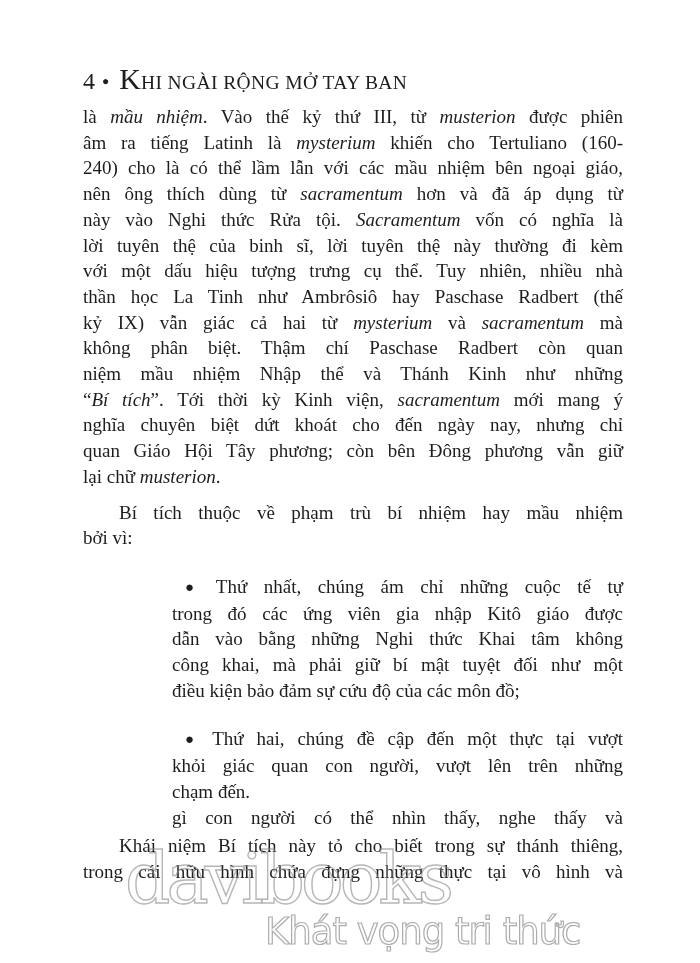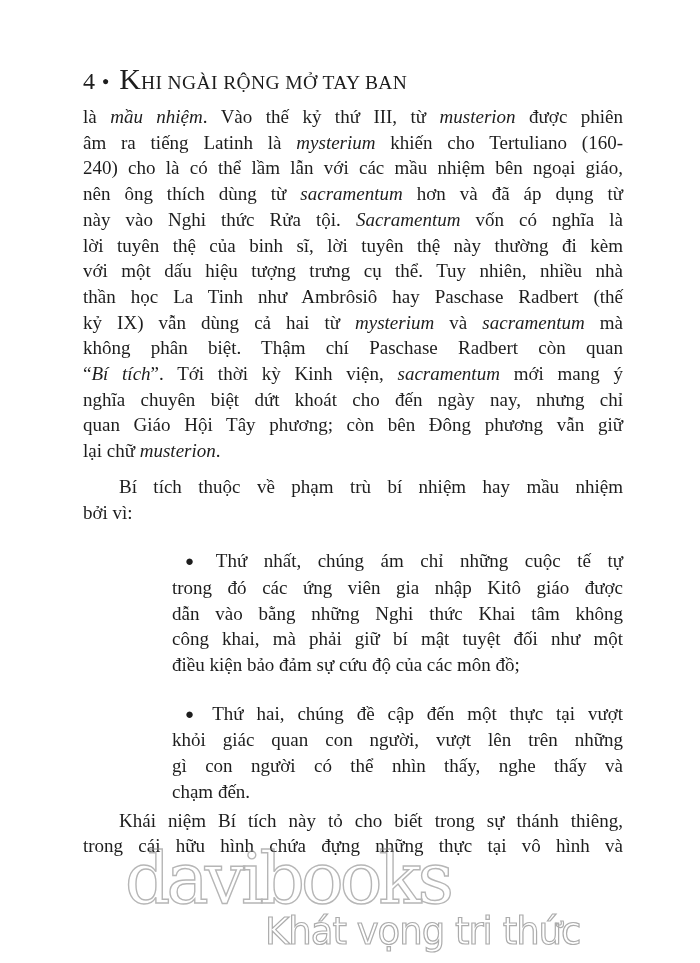--- a/index.html
+++ b/index.html
@@ -64,43 +64,44 @@
   <div class="bodycol">
       <div class="block paragraph">
         <div class="line"><span>là </span><span class="i">mầu nhiệm</span><span>. Vào thế kỷ thứ III, từ </span><span class="i">musterion</span><span> được phiên</span></div>
         <div class="line"><span>âm ra tiếng Latinh là </span><span class="i">mysterium</span><span> khiến cho Tertuliano (160-</span></div>
         <div class="line"><span>240) cho là có thể lầm lẫn với các mầu nhiệm bên ngoại giáo,</span></div>
         <div class="line"><span>nên ông thích dùng từ </span><span class="i">sacramentum</span><span> hơn và đã áp dụng từ</span></div>
         <div class="line"><span>này vào Nghi thức Rửa tội. </span><span class="i">Sacramentum</span><span> vốn có nghĩa là</span></div>
         <div class="line"><span>lời tuyên thệ của binh sĩ, lời tuyên thệ này thường đi kèm</span></div>
         <div class="line"><span>với một dấu hiệu tượng trưng cụ thể. Tuy nhiên, nhiều nhà</span></div>
         <div class="line"><span>thần học La Tinh như Ambrôsiô hay Paschase Radbert (thế</span></div>
-        <div class="line"><span>kỷ IX) vẫn dùng cả hai từ </span><span class="i">mysterium</span><span> và </span><span class="i">sacramentum</span><span> mà</span></div>
+        <div class="line"><span>kỷ IX) vẫn giác cả hai từ </span><span class="i">mysterium</span><span> và </span><span class="i">sacramentum</span><span> mà</span></div>
         <div class="line"><span>không phân biệt. Thậm chí Paschase Radbert còn quan</span></div>
+        <div class="line"><span>niệm mầu nhiệm Nhập thể và Thánh Kinh như những</span></div>
         <div class="line"><span>“</span><span class="i">Bí tích</span><span>”. Tới thời kỳ Kinh viện, </span><span class="i">sacramentum</span><span> mới mang ý</span></div>
         <div class="line"><span>nghĩa chuyên biệt dứt khoát cho đến ngày nay, nhưng chỉ</span></div>
         <div class="line"><span>quan Giáo Hội Tây phương; còn bên Đông phương vẫn giữ</span></div>
         <div class="line lastline"><span>lại chữ </span><span class="i">musterion</span><span>.</span></div>
       </div>
       <div class="block paragraph indent">
         <div class="line"><span>Bí tích thuộc về phạm trù bí nhiệm hay mầu nhiệm</span></div>
         <div class="line lastline"><span>bởi vì:</span></div>
       </div>
       <div class="block bullet">
         <div class="line"><span class="bullet-mark">●</span><span>Thứ nhất, chúng ám chỉ những cuộc tế tự</span></div>
         <div class="line"><span>trong đó các ứng viên gia nhập Kitô giáo được</span></div>
         <div class="line"><span>dẫn vào bằng những Nghi thức Khai tâm không</span></div>
         <div class="line"><span>công khai, mà phải giữ bí mật tuyệt đối như một</span></div>
         <div class="line lastline"><span>điều kiện bảo đảm sự cứu độ của các môn đồ;</span></div>
       </div>
       <div class="block bullet">
         <div class="line"><span class="bullet-mark">●</span><span>Thứ hai, chúng đề cập đến một thực tại vượt</span></div>
         <div class="line"><span>khỏi giác quan con người, vượt lên trên những</span></div>
+        <div class="line lastline"><span>chạm đến.</span></div>
         <div class="line"><span>gì con người có thể nhìn thấy, nghe thấy và</span></div>
-        <div class="line lastline"><span>chạm đến.</span></div>
       </div>
       <div class="block paragraph indent">
         <div class="line"><span>Khái niệm Bí tích này tỏ cho biết trong sự thánh thiêng,</span></div>
         <div class="line"><span>trong cái hữu hình chứa đựng những thực tại vô hình và</span></div>
       </div>
     </div>
 
   <div class="wm-brand">davibooks</div>
   <div class="wm-slogan">Khát vọng tri thức</div>
 

